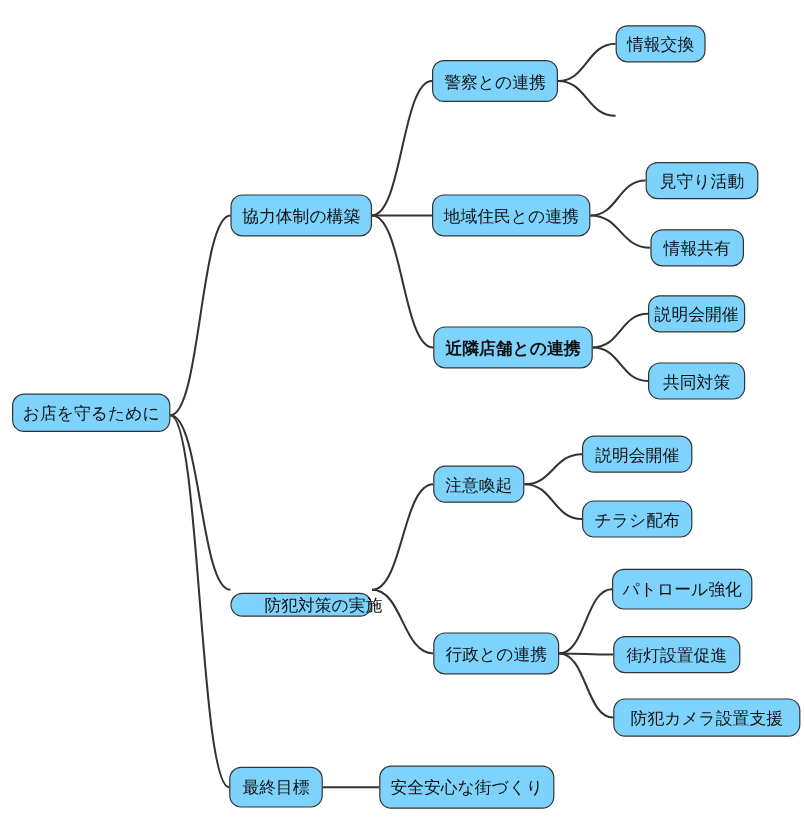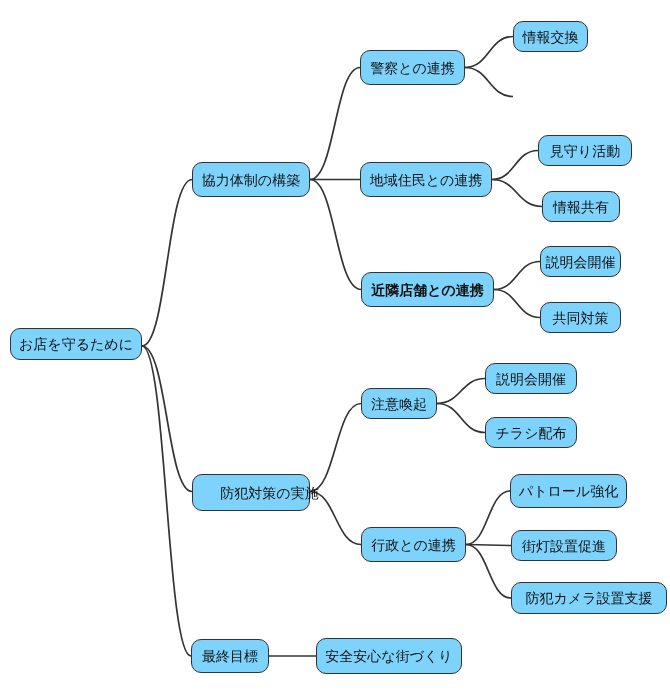--- a/index.html
+++ b/index.html
@@ -46,21 +46,21 @@
   .n-b0     { left: 192px; top: 162px; width: 118px; height: 35px; }
   .n-b0c0   { left: 360px; top: 50px;  width: 105px; height: 35px; }
   .n-b0c0g0 { left: 513px; top: 21px;  width: 75px;  height: 31px; }
   .n-b0c0g1 { left: 513px; top: 81px;  width: 75px;  height: 31px; }
   .n-b0c1   { left: 360px; top: 162px; width: 132px; height: 35px; }
   .n-b0c1g0 { left: 538px; top: 135px; width: 94px;  height: 31px; }
   .n-b0c1g1 { left: 542px; top: 191px; width: 78px;  height: 31px; }
   .n-b0c2   { left: 361px; top: 272px; width: 133px; height: 35px; font-weight: bold; }
   .n-b0c2g0 { left: 540px; top: 246px; width: 81px;  height: 31px; }
   .n-b0c2g1 { left: 540px; top: 302px; width: 81px;  height: 31px; }
-  .n-b1     { left: 192px; top: 474px; width: 118px; height: 37px; padding-left: 37px; }
+  .n-b1     { left: 192px; top: 494px; width: 118px; height: 20px; padding-left: 37px; }
   .n-b1c0   { left: 361px; top: 388px; width: 76px;  height: 31px; }
   .n-b1c0g0 { left: 485px; top: 363px; width: 92px;  height: 31px; }
   .n-b1c0g1 { left: 485px; top: 417px; width: 92px;  height: 31px; }
   .n-b1c1   { left: 361px; top: 527px; width: 105px; height: 35px; }
   .n-b1c1g0 { left: 510px; top: 474px; width: 117px; height: 34px; }
   .n-b1c1g1 { left: 511px; top: 530px; width: 106px; height: 31px; }
   .n-b1c1g2 { left: 511px; top: 582px; width: 156px; height: 32px; }
   .n-b2     { left: 191px; top: 639px; width: 78px;  height: 34px; }
   .n-b2c0   { left: 316px; top: 638px; width: 146px; height: 36px; }
 </style>

